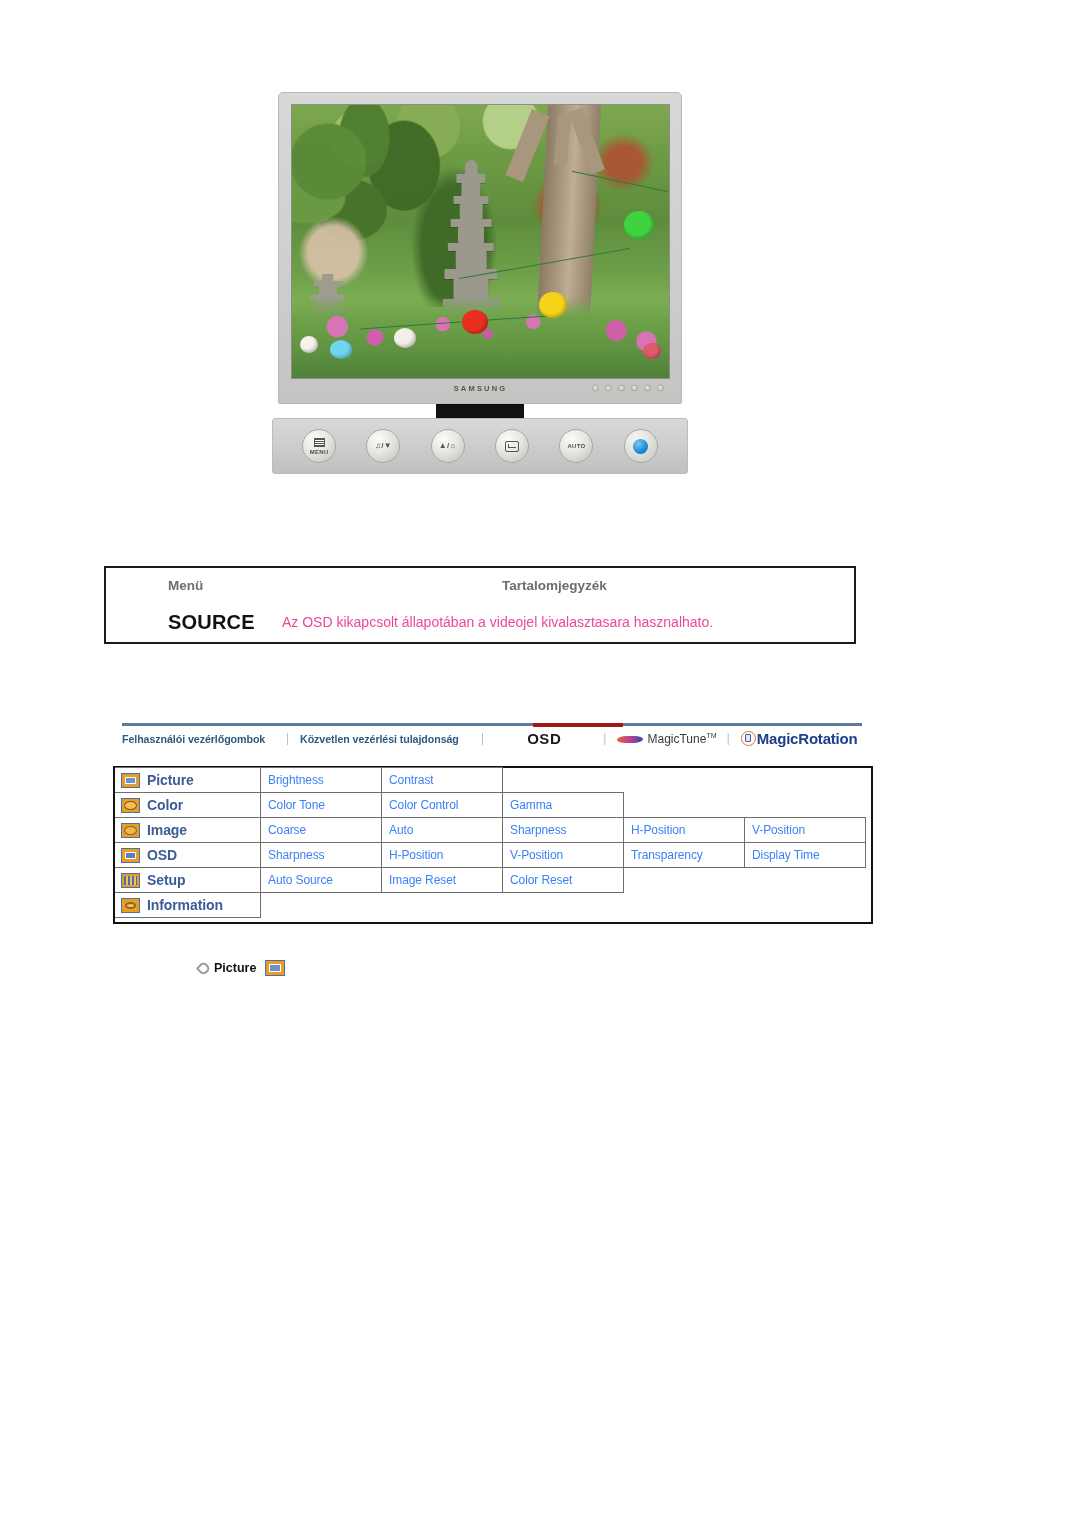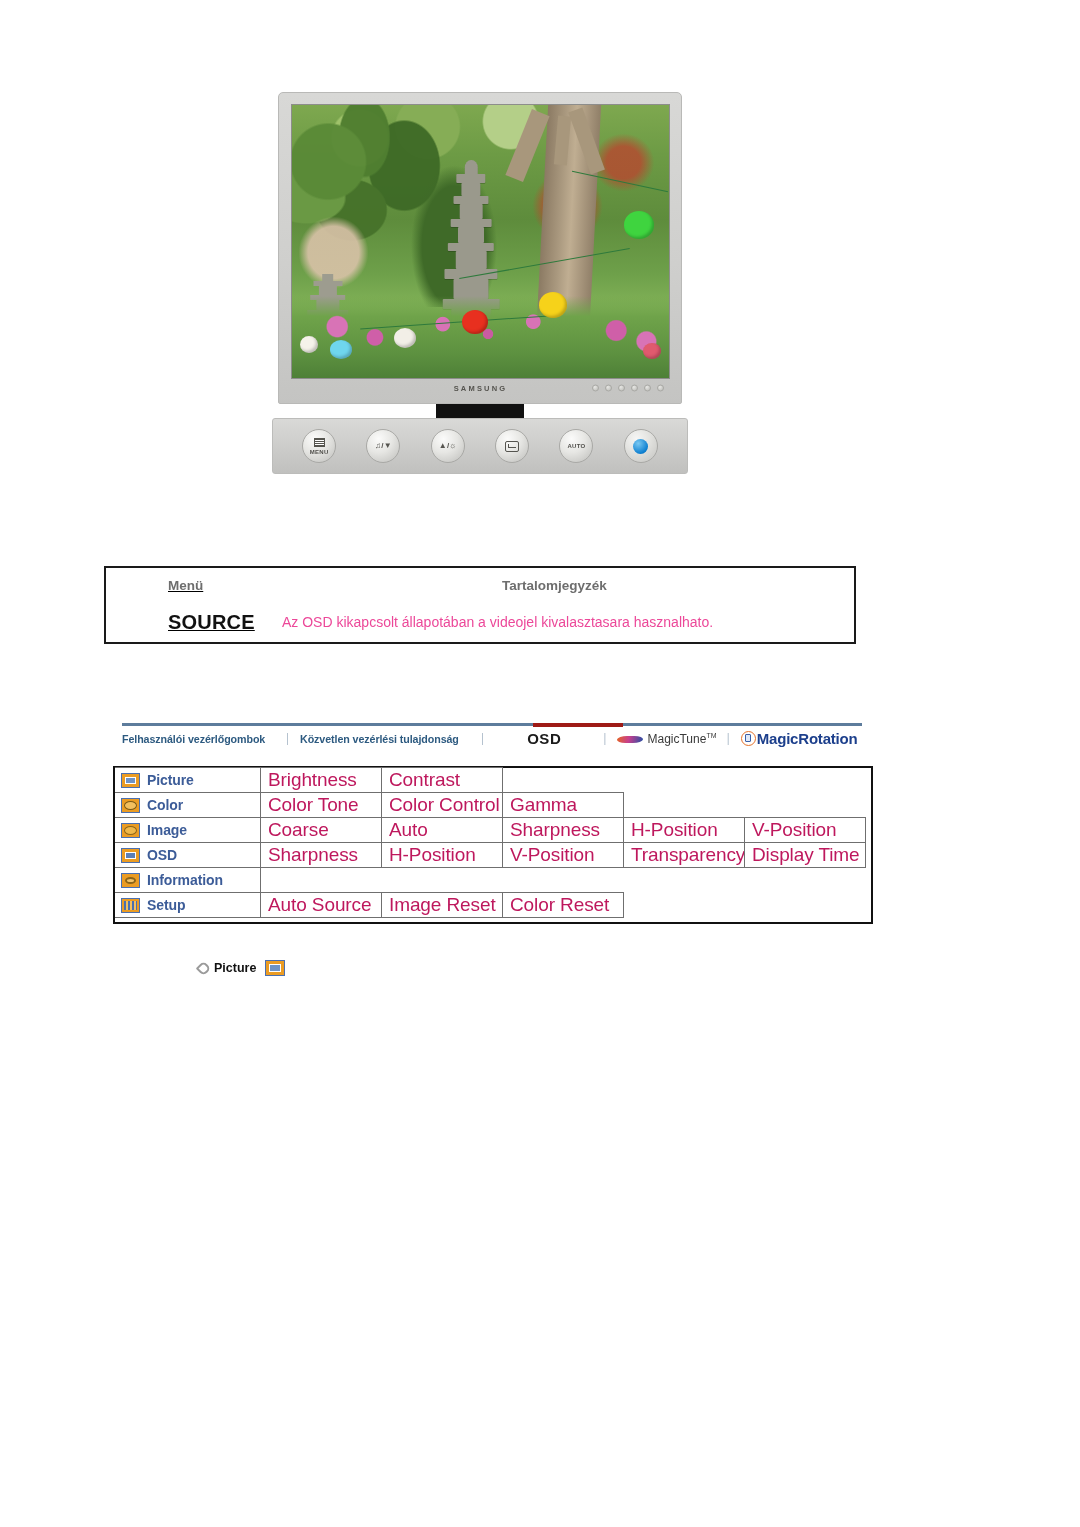--- a/index.html
+++ b/index.html
@@ -208,21 +208,21 @@
   #menu-source-table {
     position: absolute;
     left: 104px;
     top: 566px;
     width: 752px;
     height: 78px;
     border: 2px solid #1a1a1a;
     background: #ffffff;
     box-sizing: border-box;
   }
-  .mst-row { display:flex; align-items:center;text-decoration:underline; }
+  .mst-row { display:flex; align-items:center; }
   .mst-row.head { height:34px; }
   .mst-row.body { height:40px; }
   .mst-col-menu { width:150px; padding-left:62px; box-sizing:border-box; }
   .mst-col-desc { flex:1; }
   .mst-head-text {
     font-size:13.5px; font-weight:700; color:#6e6e6e;
   }
   .mst-head-toc {
     font-size:13.5px; font-weight:700; color:#6e6e6e;
     margin-left: 246px; display:inline-block;
@@ -316,21 +316,21 @@
     width:146px;
     gap:7px; padding-left:6px;
     border-left:none;
   }
   .map-cell.sub { width:122px; padding-left:7px; }
   .map-cell.blank { border:none; background:transparent; }
   .map-menu-label {
     font-size:14px; font-weight:700; color:#3c5c98; letter-spacing:-.1px;
   }
   .map-sub-label {
-    font-size:19px; color:#be185d; letter-spacing:-.1px;
+    font-size:12px; color:#3b82f6; letter-spacing:-.1px;
   }
   .map-icon {
     width:19px; height:15px; flex:none;
     border:1px solid #4a6fb0;
     box-sizing:border-box;
     background:#eb9c23;
     position:relative; overflow:hidden;
   }
   .map-icon::after{
     content:""; position:absolute; inset:2px;
@@ -594,44 +594,44 @@
     <div class="map-cell sub">
       <span class="map-sub-label">Transparency</span>
     </div>
     <div class="map-cell sub">
       <span class="map-sub-label">Display Time</span>
     </div>
   </div>
 
   <div class="map-row">
     <div class="map-cell menu first">
+      <span class="map-icon ic-setup"></span>
+      <span class="map-menu-label">Setup</span>
+    </div>
+    <div class="map-cell sub">
+      <span class="map-sub-label">Auto Source</span>
+    </div>
+    <div class="map-cell sub">
+      <span class="map-sub-label">Image Reset</span>
+    </div>
+    <div class="map-cell sub">
+      <span class="map-sub-label">Color Reset</span>
+    </div>
+    <div class="map-cell sub blank"></div>
+    <div class="map-cell sub blank"></div>
+  </div>
+
+  <div class="map-row">
+    <div class="map-cell menu first">
       <span class="map-icon ic-info"></span>
       <span class="map-menu-label">Information</span>
     </div>
     <div class="map-cell sub blank"></div>
     <div class="map-cell sub blank"></div>
     <div class="map-cell sub blank"></div>
-    <div class="map-cell sub blank"></div>
-    <div class="map-cell sub blank"></div>
-  </div>
-
-  <div class="map-row">
-    <div class="map-cell menu first">
-      <span class="map-icon ic-setup"></span>
-      <span class="map-menu-label">Setup</span>
-    </div>
-    <div class="map-cell sub">
-      <span class="map-sub-label">Auto Source</span>
-    </div>
-    <div class="map-cell sub">
-      <span class="map-sub-label">Image Reset</span>
-    </div>
-    <div class="map-cell sub">
-      <span class="map-sub-label">Color Reset</span>
-    </div>
     <div class="map-cell sub blank"></div>
     <div class="map-cell sub blank"></div>
   </div>
 </div>
 
 <div id="picture-heading">
   <span class="bullet-diamond"></span>
   <span class="picture-heading-label">Picture</span>
   <span class="heading-icon"></span>
 </div>

